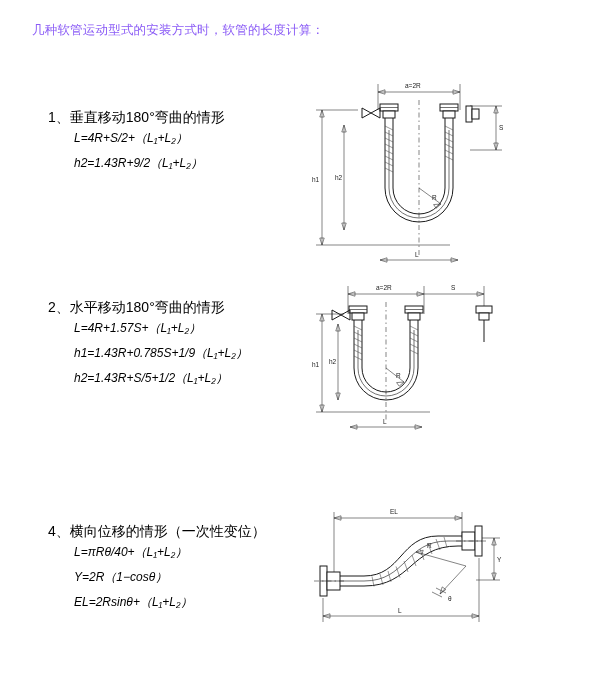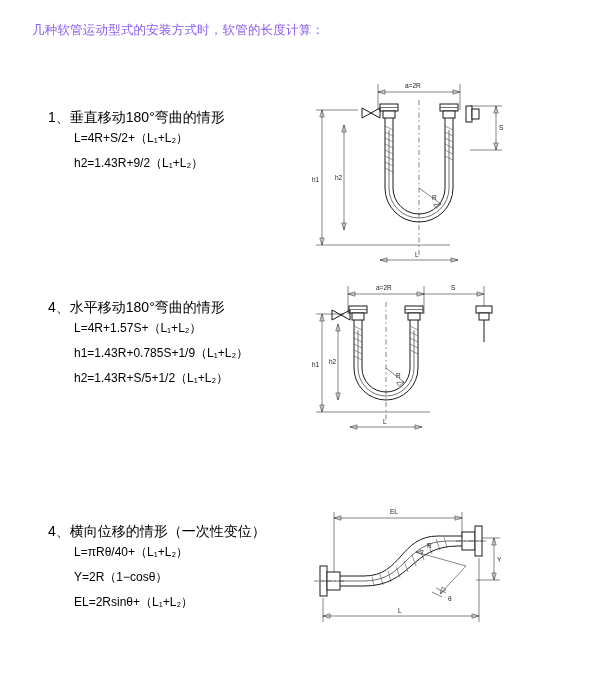--- a/index.html
+++ b/index.html
@@ -46,20 +46,21 @@
   .sec-title {
     font-size: 14px;
     line-height: 18px;
     white-space: nowrap;
   }
   .formula {
     font-size: 12px;
     line-height: 25px;
     white-space: nowrap;
     padding-left: 26px;
+    font-style: italic;
   }
   .fig {
     position: absolute;
   }
   .fig1 { left: 300px; top: -38px; }
   .fig2 { left: 300px; top: -26px; }
   .fig3 { left: 290px; top: -18px; }
 
   svg { display: block; }
   .ln { stroke: #1a1a1a; stroke-width: 1; fill: none; }
@@ -181,21 +182,21 @@
           <path class="dim" d="M80 190 l7 -2.2 v4.4 z" fill="#333"></path>
           <path class="dim" d="M158 190 l-7 -2.2 v4.4 z" fill="#333"></path>
           <text class="lbl" x="115" y="187">L</text>
         </g>
       </svg>
     </div>
   </div>
 
   <div class="section sec2">
     <div class="text-col">
-      <div class="sec-title">4、水平移动180°弯曲的情形</div>
+      <div class="sec-title">2、水平移动180°弯曲的情形</div>
       <div class="formula">L=4R+1.57S+（L₁+L₂）</div>
       <div class="formula">h1=1.43R+0.785S+1/9（L₁+L₂）</div>
       <div class="formula">h2=1.43R+S/5+1/2（L₁+L₂）</div>
     </div>
 
     <div class="fig fig2">
       <svg width="230" height="175" viewBox="0 0 230 175">
 
         <g>
           <line class="dim" x1="48" y1="22" x2="124" y2="22"></line>

